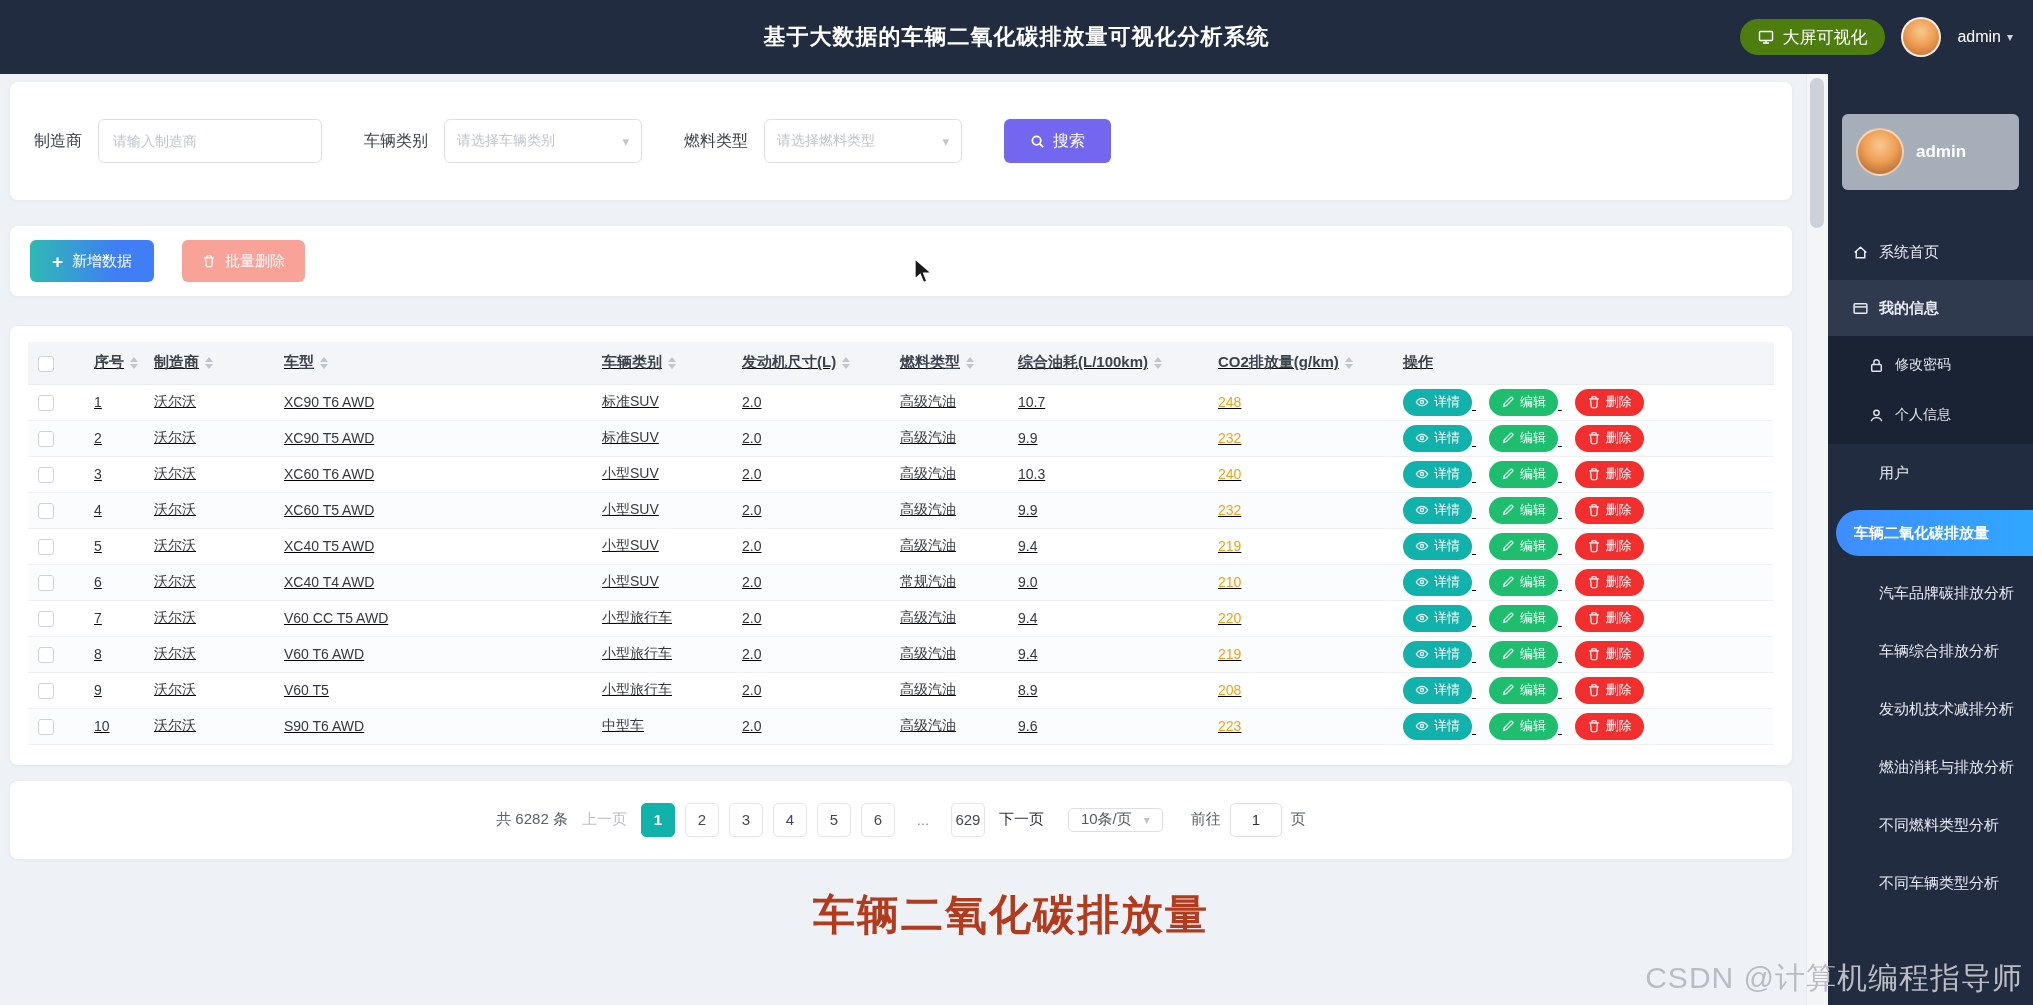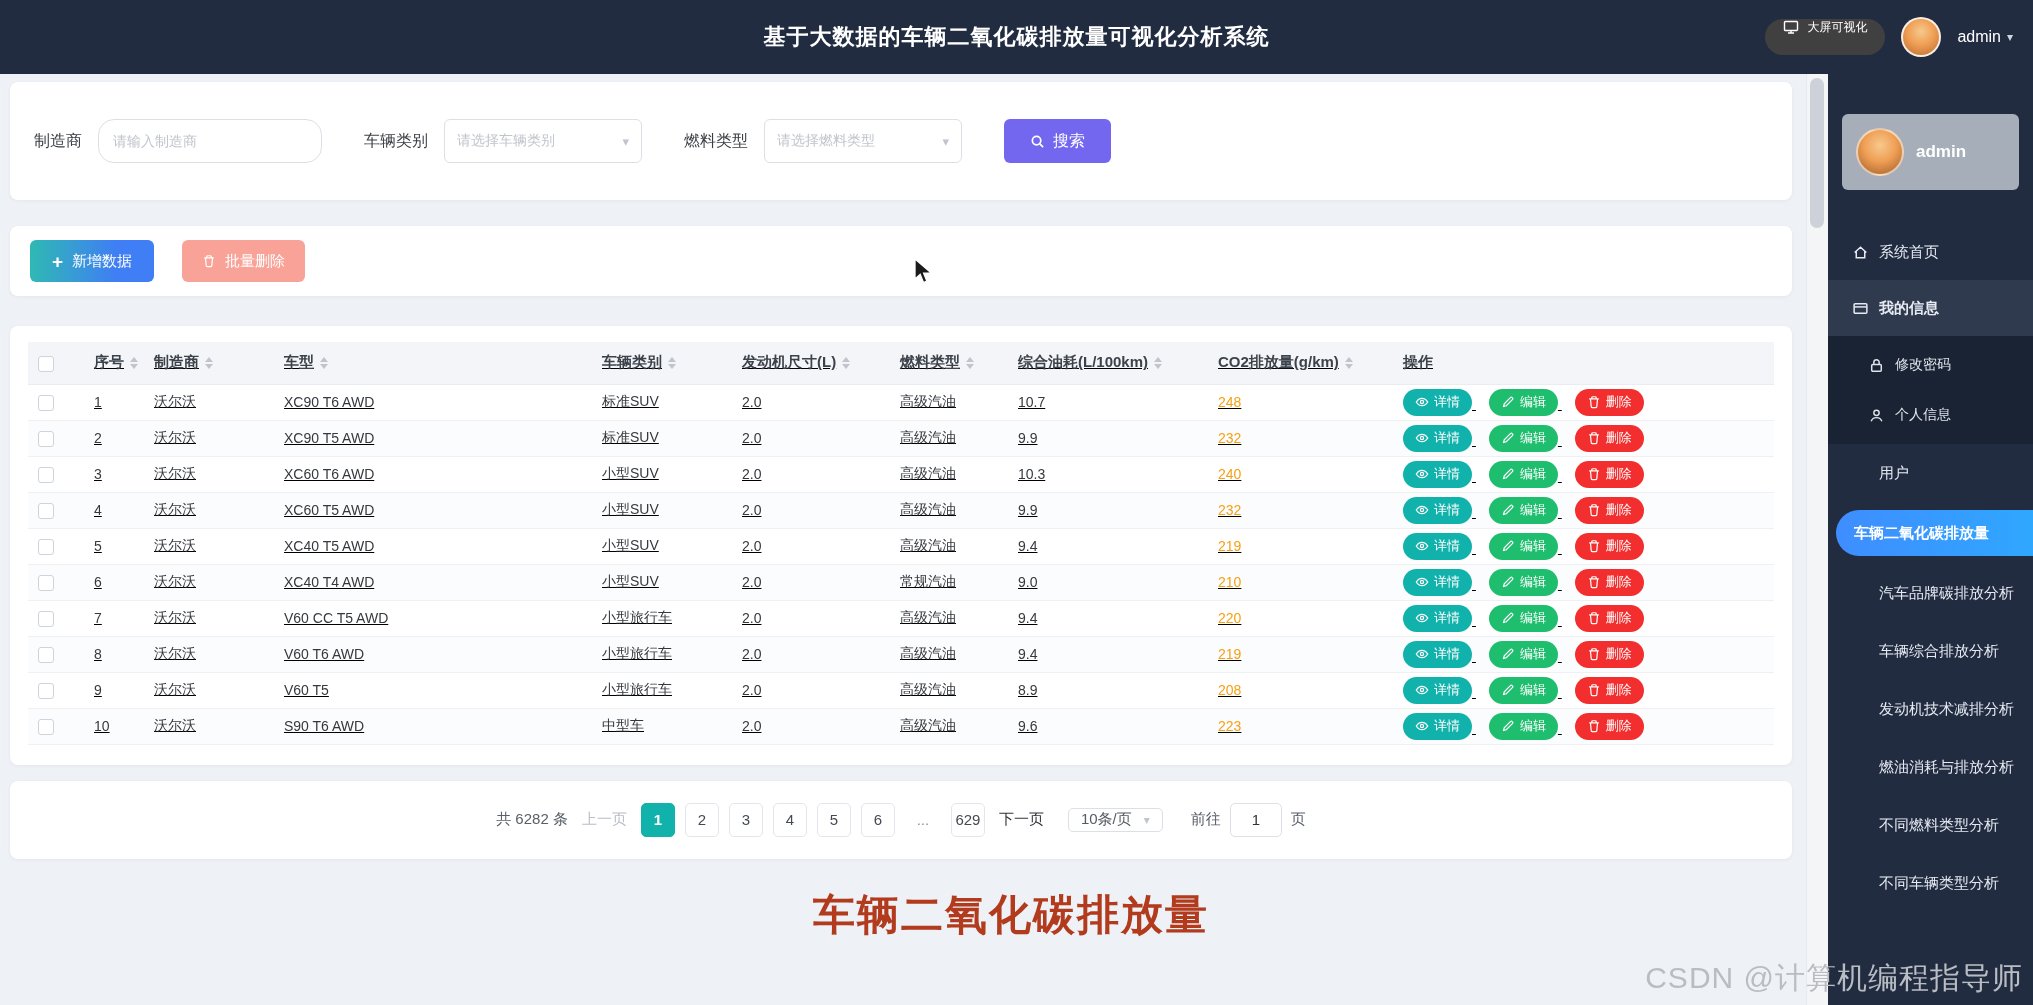--- a/index.html
+++ b/index.html
@@ -3,40 +3,40 @@
 <meta charset="utf-8">
 <style>
   *{box-sizing:border-box;margin:0;padding:0;}
   body{margin:0;background:#dfe3e8;font-family:"Liberation Sans","DejaVu Sans",sans-serif;}
   .app{position:relative;width:2033px;height:1005px;background:#eef1f6;overflow:hidden;display:flex;flex-direction:column;}
 
   
   .header{flex:0 0 74px;background:#212c41;display:flex;align-items:center;justify-content:center;position:relative;color:#fff;}
   .header-title{font-size:22px;font-weight:700;letter-spacing:1px;}
   .header-right{position:absolute;right:20px;top:0;height:100%;display:flex;align-items:center;gap:16px;}
-  .screen-btn{display:flex;gap:8px;background:#404040;color:#fff;border:none;border-radius:18px;height:36px;padding:0 18px;font-size:12px;cursor:pointer;}
+  .screen-btn{display:flex;align-items:center;gap:8px;background:#4d7c0f;color:#fff;border:none;border-radius:18px;height:36px;padding:0 18px;font-size:17px;cursor:pointer;}
   .screen-btn svg{width:16px;height:16px;}
   .avatar{width:40px;height:40px;border-radius:50%;background:radial-gradient(circle at 50% 35%,#f7c98e 0%,#ef9f55 45%,#b96a2d 100%);border:2px solid rgba(255,255,255,.85);}
   .admin-wrap{display:flex;align-items:center;gap:6px;font-size:16px;cursor:pointer;}
   .caret{font-size:12px;color:#cfd4dd;}
 
   
   .body-row{flex:1;display:flex;min-height:0;}
   .main{flex:1;position:relative;padding:8px 14px 0 10px;overflow:hidden;}
   .scroll-strip{flex:0 0 22px;background:#f4f5f7;border-left:1px solid #e8eaee;position:relative;}
   .scroll-thumb{position:absolute;top:4px;left:3px;width:14px;height:150px;border-radius:7px;background:#cdd2da;}
   .sidebar{flex:0 0 205px;background:#212c41;color:#e8ecf3;overflow:hidden;}
 
   .card{background:#fff;border-radius:8px;box-shadow:0 1px 4px rgba(0,0,0,.05);}
 
   
   .search-card{height:118px;display:flex;align-items:center;padding:0 24px;margin-bottom:26px;}
   .f-group{display:flex;align-items:center;margin-right:42px;}
   .f-label{font-size:16px;color:#3a3f45;margin-right:16px;white-space:nowrap;}
-  .f-input{width:224px;height:44px;border:1px solid #dcdfe6;border-radius:16px;padding:0 14px;font-size:14px;color:#333;background:#fff;outline:none;}
+  .f-input{width:224px;height:44px;border:1px solid #dcdfe6;border-radius:6px;padding:0 14px;font-size:14px;color:#333;background:#fff;outline:none;}
   .f-input::placeholder{color:#c0c4cc;}
   .f-select{width:198px;height:44px;border:1px solid #dcdfe6;border-radius:6px;display:flex;align-items:center;justify-content:space-between;padding:0 12px;color:#c0c4cc;font-size:14px;background:#fff;cursor:pointer;}
   .f-select .caret{color:#c0c4cc;font-size:13px;}
   .search-btn{display:flex;align-items:center;gap:8px;background:#7367ef;color:#fff;border:none;height:44px;padding:0 26px;border-radius:6px;font-size:16px;cursor:pointer;}
   .search-btn svg{width:15px;height:15px;}
 
   
   .toolbar-card{height:70px;display:flex;align-items:center;gap:28px;padding:0 20px;margin-bottom:30px;}
   .add-btn{display:flex;align-items:center;gap:9px;border:none;color:#fff;height:42px;padding:0 22px;border-radius:6px;font-size:15px;cursor:pointer;background:linear-gradient(90deg,#2fb9b3,#3f7ef5 70%);}
   .add-btn .plus{font-size:19px;font-weight:700;line-height:1;}

